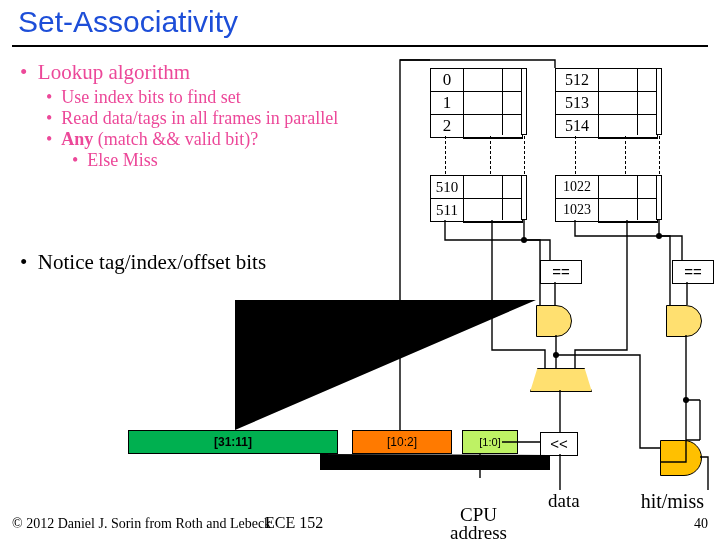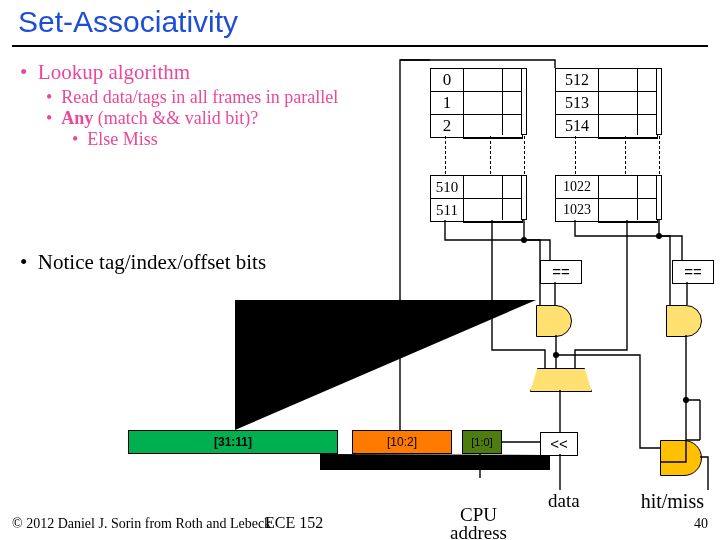--- a/index.html
+++ b/index.html
@@ -99,21 +99,21 @@
     border: 1.5px solid #000;
     font-family: Arial, sans-serif;
     font-size: 12px;
     display: flex;
     align-items: center;
     justify-content: center;
     box-sizing: border-box;
   }
   .tag-seg { left: 128px; width: 210px; background: #00b050; font-weight: bold; }
   .idx-seg { left: 352px; width: 100px; background: #ff7a00; }
-  .off-seg { left: 462px; width: 40px; background: #4d7c0f; color:#000; font-size:11px; }
+  .off-seg { left: 462px; width: 56px; background: #bef264; color:#000; font-size:11px; }
   
   .table {
     position: absolute;
     border: 1.5px solid #000;
   }
   .tbl1a { left: 430px; top: 68px; width: 32px; }
   .tbl1b { left: 463px; top: 68px; width: 58px; }
   .tbl1a2 { left: 430px; top: 175px; width: 32px; }
   .tbl1b2 { left: 463px; top: 175px; width: 58px; }
   .tbl2a { left: 555px; top: 68px; width: 42px; }
@@ -227,20 +227,21 @@
   .dot { fill:#000; }
 </style>
 </head>
 <body>
 
 <div class="title">Set-Associativity</div>
 <div class="title-rule"></div>
 
 <div class="text-area">
   <div class="b1">• &nbsp;<span>Lookup algorithm</span></div>
+  <div class="sub">• &nbsp;<span>Use index bits to find set</span></div>
   <div class="sub">• &nbsp;<span>Read data/tags in all frames in parallel</span></div>
   <div class="sub">• &nbsp;<span class="bold">Any</span><span> (match &amp;&amp; valid bit)?</span></div>
   <div class="sub2">• &nbsp;<span>Else Miss</span></div>
 </div>
 
 <div class="notice">• &nbsp;<span>Notice tag/index/offset bits</span></div>
 
 <div class="table tbl1a">
   <div class="row">0</div>
   <div class="row">1</div>

